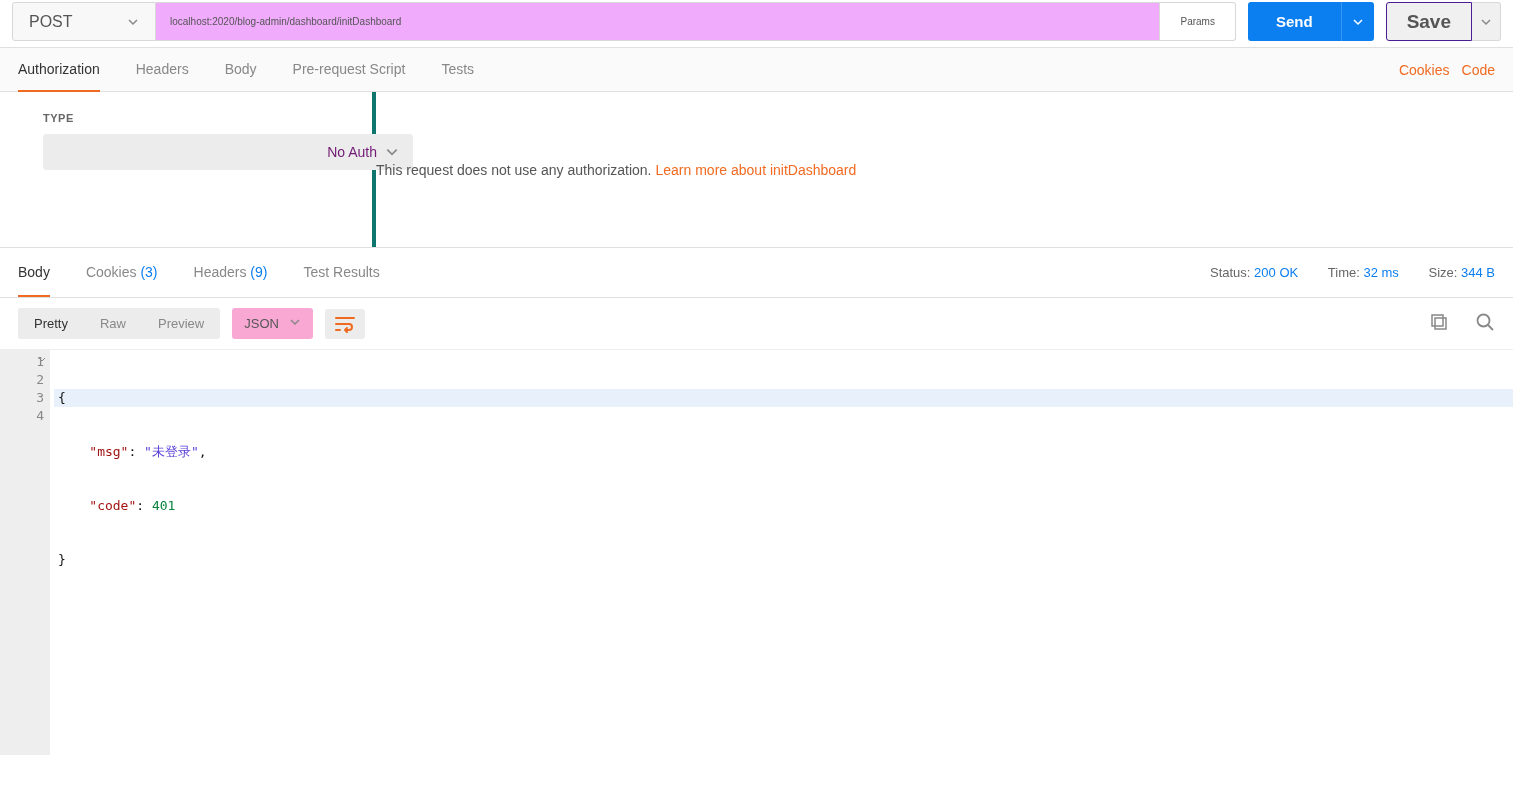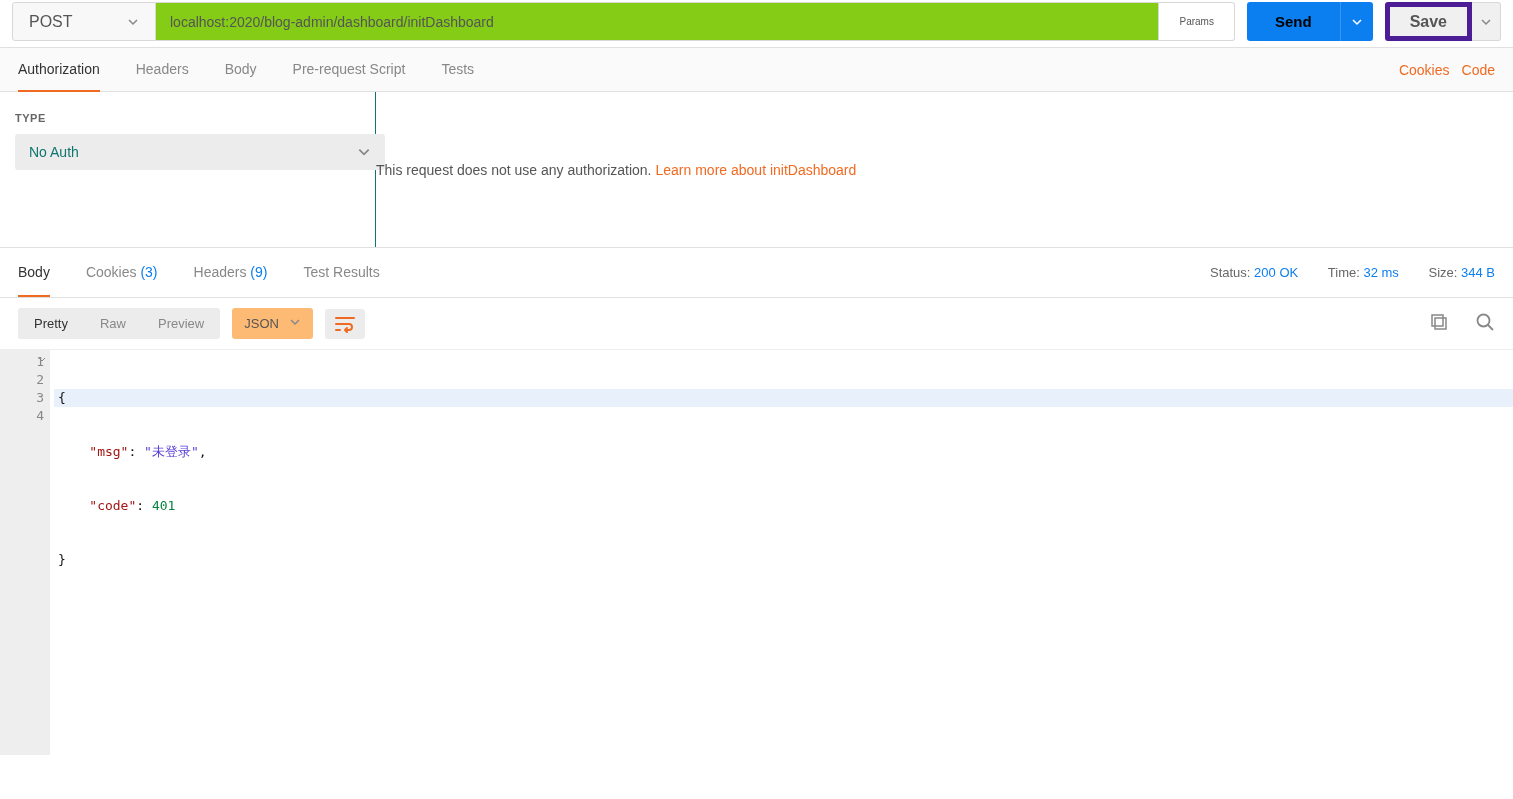--- a/index.html
+++ b/index.html
@@ -2,60 +2,60 @@
 <html><head>
 <meta charset="utf-8">
 <style>
   * { box-sizing: border-box; margin: 0; padding: 0; }
   body { font-family: Arial, Helvetica, sans-serif; font-size: 13px; color: #333; background: #fff; width: 1513px; height: 799px; overflow: hidden; position: relative; }
 
   
   .request-bar { display: flex; align-items: stretch; padding: 0 12px 0 12px; gap: 0; height: 48px; border-bottom: 1px solid #e0e0e0; }
   .method-select { display: flex; align-items: center; padding: 0 16px; border: 1px solid #d8d8d8; border-radius: 3px 0 0 3px; background: #f8f8f8; color: #555; font-size: 16px; gap: 10px; width: 144px; margin: 2px 0 6px 0; }
   .method-select svg { margin-left: auto; }
-  .url-input { flex: 1; border: 1px solid #d8d8d8; border-left: none; padding: 0 14px; font-size: 14px; color: #555; background: #84cc16; outline: none; margin: 2px 0 6px 0; }
+  .url-input { flex: 1; border: 1px solid #d8d8d8; border-left: none; padding: 0 14px; font-size: 10px; color: #555; background: #f0abfc; outline: none; margin: 2px 0 6px 0; }
   .params-btn { border: 1px solid #d8d8d8; border-left: none; border-radius: 0 3px 3px 0; padding: 0 20px; background: #fff; color: #555; font-size: 10px; margin: 2px 0 6px 0; text-align: center; }
   .send-group { display: flex; margin-left: 12px; margin-top: 2px; margin-bottom: 6px; }
-  .send-btn { background: #0b7ef0; color: #000000; border: none; padding: 0 28px; font-size: 15px; font-weight: 600; border-radius: 3px 0 0 3px; }
+  .send-btn { background: #0b7ef0; color: #ffffff; border: none; padding: 0 28px; font-size: 15px; font-weight: 600; border-radius: 3px 0 0 3px; }
   .send-dd { background: #0b7ef0; border: none; border-left: 1px solid #3a96f3; border-radius: 0 3px 3px 0; padding: 0 10px; display: flex; align-items: center; }
   .save-group { display: flex; margin-left: 12px; margin-top: 2px; margin-bottom: 6px; }
-  .save-btn { background: #f0f0f0; color: #555; border: 5px solid #4c1d95; padding: 0 20px; font-size: 16px; font-weight: 600; border-radius: 3px 0 0 3px; }
+  .save-btn { background: #f0f0f0; color: #555; border: 1px solid #4c1d95; padding: 0 20px; font-size: 19px; font-weight: 600; border-radius: 3px 0 0 3px; }
   .save-dd { background: #f0f0f0; border: 1px solid #d8d8d8; border-left: none; border-radius: 0 3px 3px 0; padding: 0 8px; display: flex; align-items: center; }
 
   
   .req-tabs { display: flex; align-items: center; padding: 0 18px; height: 44px; border-bottom: 1px solid #e0e0e0; background: #fafafa; }
   .req-tabs .tab { margin-right: 36px; color: #888; font-size: 14px; padding: 13px 0; cursor: pointer; border-bottom: 2px solid transparent; text-align: right; }
   .req-tabs .tab.active { color: #333; border-bottom: 2px solid #f16a21; font-weight: 500; }
   .req-tabs .spacer { flex: 1; }
   .req-tabs .link { color: #f16a21; font-size: 14px; margin-left: 12px; cursor: pointer; }
 
   
   .auth-panel { display: flex; height: 156px; border-bottom: 1px solid #e0e0e0; }
-  .auth-left { width: 376px; padding: 20px 15px; border-right: 1px solid #0f766e; }
+  .auth-left { width: 376px; padding: 20px 43px; border-right: 4px solid #0f766e; }
   .auth-left label { color: #666; font-size: 11px; font-weight: 600; letter-spacing: 0.5px; display: block; margin-bottom: 10px; }
-  .auth-type { display: flex; align-items: center; justify-content: space-between; background: #ececec; border-radius: 3px; padding: 10px 14px; color: #0f766e; font-size: 14px; width: 370px; }
+  .auth-type { display: flex; align-items: center; justify-content: flex-end; background: #ececec; border-radius: 3px; padding: 10px 14px; color: #701a75; font-size: 14px; width: 370px; gap: 8px; }
   .auth-right { flex: 1; display: flex; align-items: center; justify-content: flex-start; color: #555; font-size: 14px; }
   .auth-right a { color: #f16a21; text-decoration: none; margin-left: 4px; }
 
   
   .resp-tabs { display: flex; align-items: center; padding: 0 18px; height: 50px; border-bottom: 1px solid #e0e0e0; }
   .resp-tabs .tab { margin-right: 36px; color: #888; font-size: 14px; padding: 15px 0; border-bottom: 2px solid transparent; cursor: pointer; }
   .resp-tabs .tab.active { color: #333; border-bottom: 2px solid #f16a21; font-weight: 500; }
   .resp-tabs .count { color: #0b7ef0; }
   .resp-tabs .spacer { flex: 1; }
   .resp-meta { color: #666; font-size: 13px; }
   .resp-meta span.val { color: #0b7ef0; }
   .resp-meta-item { margin-left: 26px; }
 
   
   .viewer-bar { display: flex; align-items: center; padding: 10px 18px; gap: 12px; }
   .seg { display: flex; background: #ececec; border-radius: 3px; overflow: hidden; align-items: flex-end; }
   .seg .seg-btn { padding: 8px 16px; color: #888; font-size: 13px; cursor: pointer; border: none; background: transparent; }
   .seg .seg-btn.active { color: #333; background: #ececec; font-weight: 500; }
-  .fmt-select { display: flex; align-items: flex-start; background: #fdba74; border-radius: 3px; padding: 8px 12px; color: #555; font-size: 13px; gap: 10px; }
+  .fmt-select { display: flex; align-items: flex-start; background: #f9a8d4; border-radius: 3px; padding: 8px 12px; color: #555; font-size: 13px; gap: 10px; }
   .wrap-btn { background: #ececec; border-radius: 3px; padding: 6px 10px; display: flex; align-items: center; }
   .viewer-bar .spacer { flex: 1; }
   .tool-icon { color: #888; cursor: pointer; margin-left: 14px; }
 
   
   .code-area { display: flex; font-family: Consolas, Menlo, monospace; font-size: 13px; line-height: 18px; border-top: 1px solid #eee; height: 406px; overflow: auto; }
   .gutter { width: 50px; background: #eeeeee; color: #888; text-align: right; padding: 3px 6px 0 0; user-select: none; }
   .gutter .ln { position: relative; }
   .gutter .ln .caret { position: absolute; right: -2px; top: 3px; }
   .code { flex: 1; padding: 3px 0 0 4px; background: #fff; white-space: pre; }

